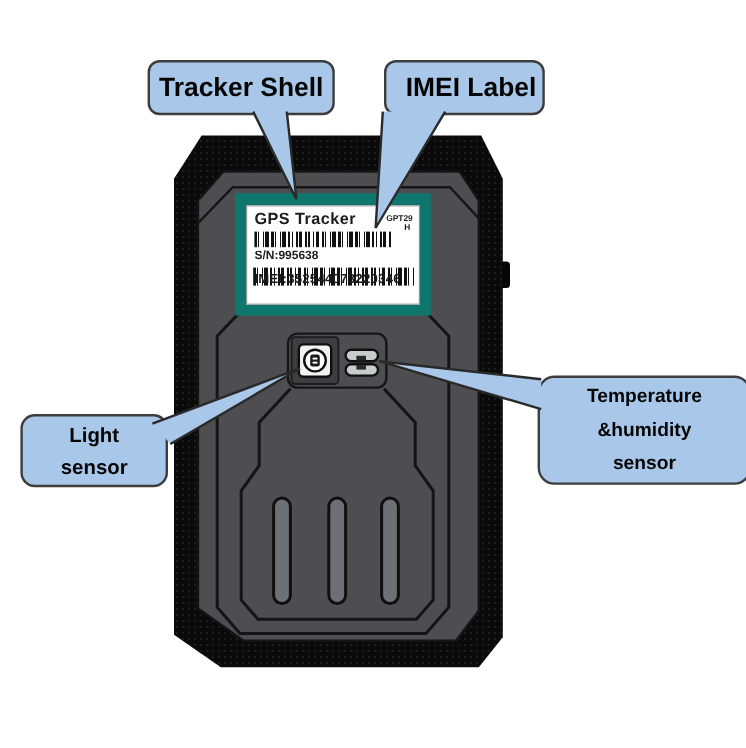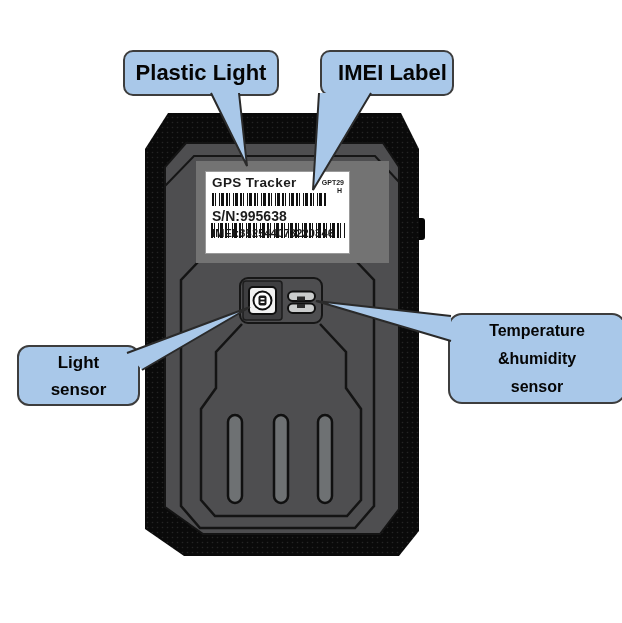--- a/index.html
+++ b/index.html
@@ -6,32 +6,32 @@
   .stage {
     position:relative; width:622px; height:623px; background:#ffffff;
     font-family:"Liberation Sans", sans-serif; overflow:hidden;
   }
   .stage svg { position:absolute; left:0; top:0; }
   .device-svg { z-index:1; }
   .tails-svg { z-index:4; pointer-events:none; }
 
   
   .device-label {
-    position:absolute; left:196px; top:161px; width:193px; height:102px;
-    background:#737373; z-index:2;
+    position:absolute; left:196px; top:161px; width:163px; height:102px;
+    background:#0f766e; z-index:2;
   }
   .label-card {
     position:absolute; left:9px; top:10px; width:145px; height:83px;
     background:#ffffff; border:1px solid #999; box-sizing:border-box;
   }
   .label-card > div { position:absolute; color:#1c1c1c; font-weight:bold; white-space:nowrap; }
   .lbl-title  { left:6px;  top:3px;  font-size:13.5px; letter-spacing:0.4px; }
   .lbl-model  { right:5px; top:7px;  font-size:7px; }
   .lbl-suffix { right:7px; top:15px; font-size:7px; }
-  .lbl-sn     { left:6px;  top:36px; font-size:14px; }
+  .lbl-sn     { left:6px;  top:36px; font-size:10px; }
   .lbl-imei   { left:6px;  top:55px; font-size:11px; letter-spacing:0.2px; }
   .barcode {
     position:absolute; height:13px;
     background:repeating-linear-gradient(90deg,
       #111 0px, #111 2px, #fff 2px, #fff 3px,
       #111 3px, #111 4px, #fff 4px, #fff 7px,
       #111 7px, #111 8px, #fff 8px, #fff 9px,
       #111 9px, #111 12px, #fff 12px, #fff 14px);
   }
   .barcode1 { left:6px; top:21px; width:114px; height:13px; }
@@ -96,21 +96,21 @@
       <div class="lbl-model">GPT29</div>
       <div class="lbl-suffix">H</div>
       <div class="barcode barcode1"></div>
       <div class="lbl-sn">S/N:995638</div>
       <div class="barcode barcode2"></div>
       <div class="lbl-imei">IMEI:352544073220346</div>
     </div>
   </div>
 
   <div class="callout co-plastic">
-    <span>Plastic Light</span>
+    <span>Tracker Shell</span>
   </div>
   <div class="callout co-imei">
     <span>IMEI Label</span>
   </div>
   <div class="callout co-light">
     <span>Light</span>
     <span>sensor</span>
   </div>
   <div class="callout co-temp">
     <span>Temperature</span>

